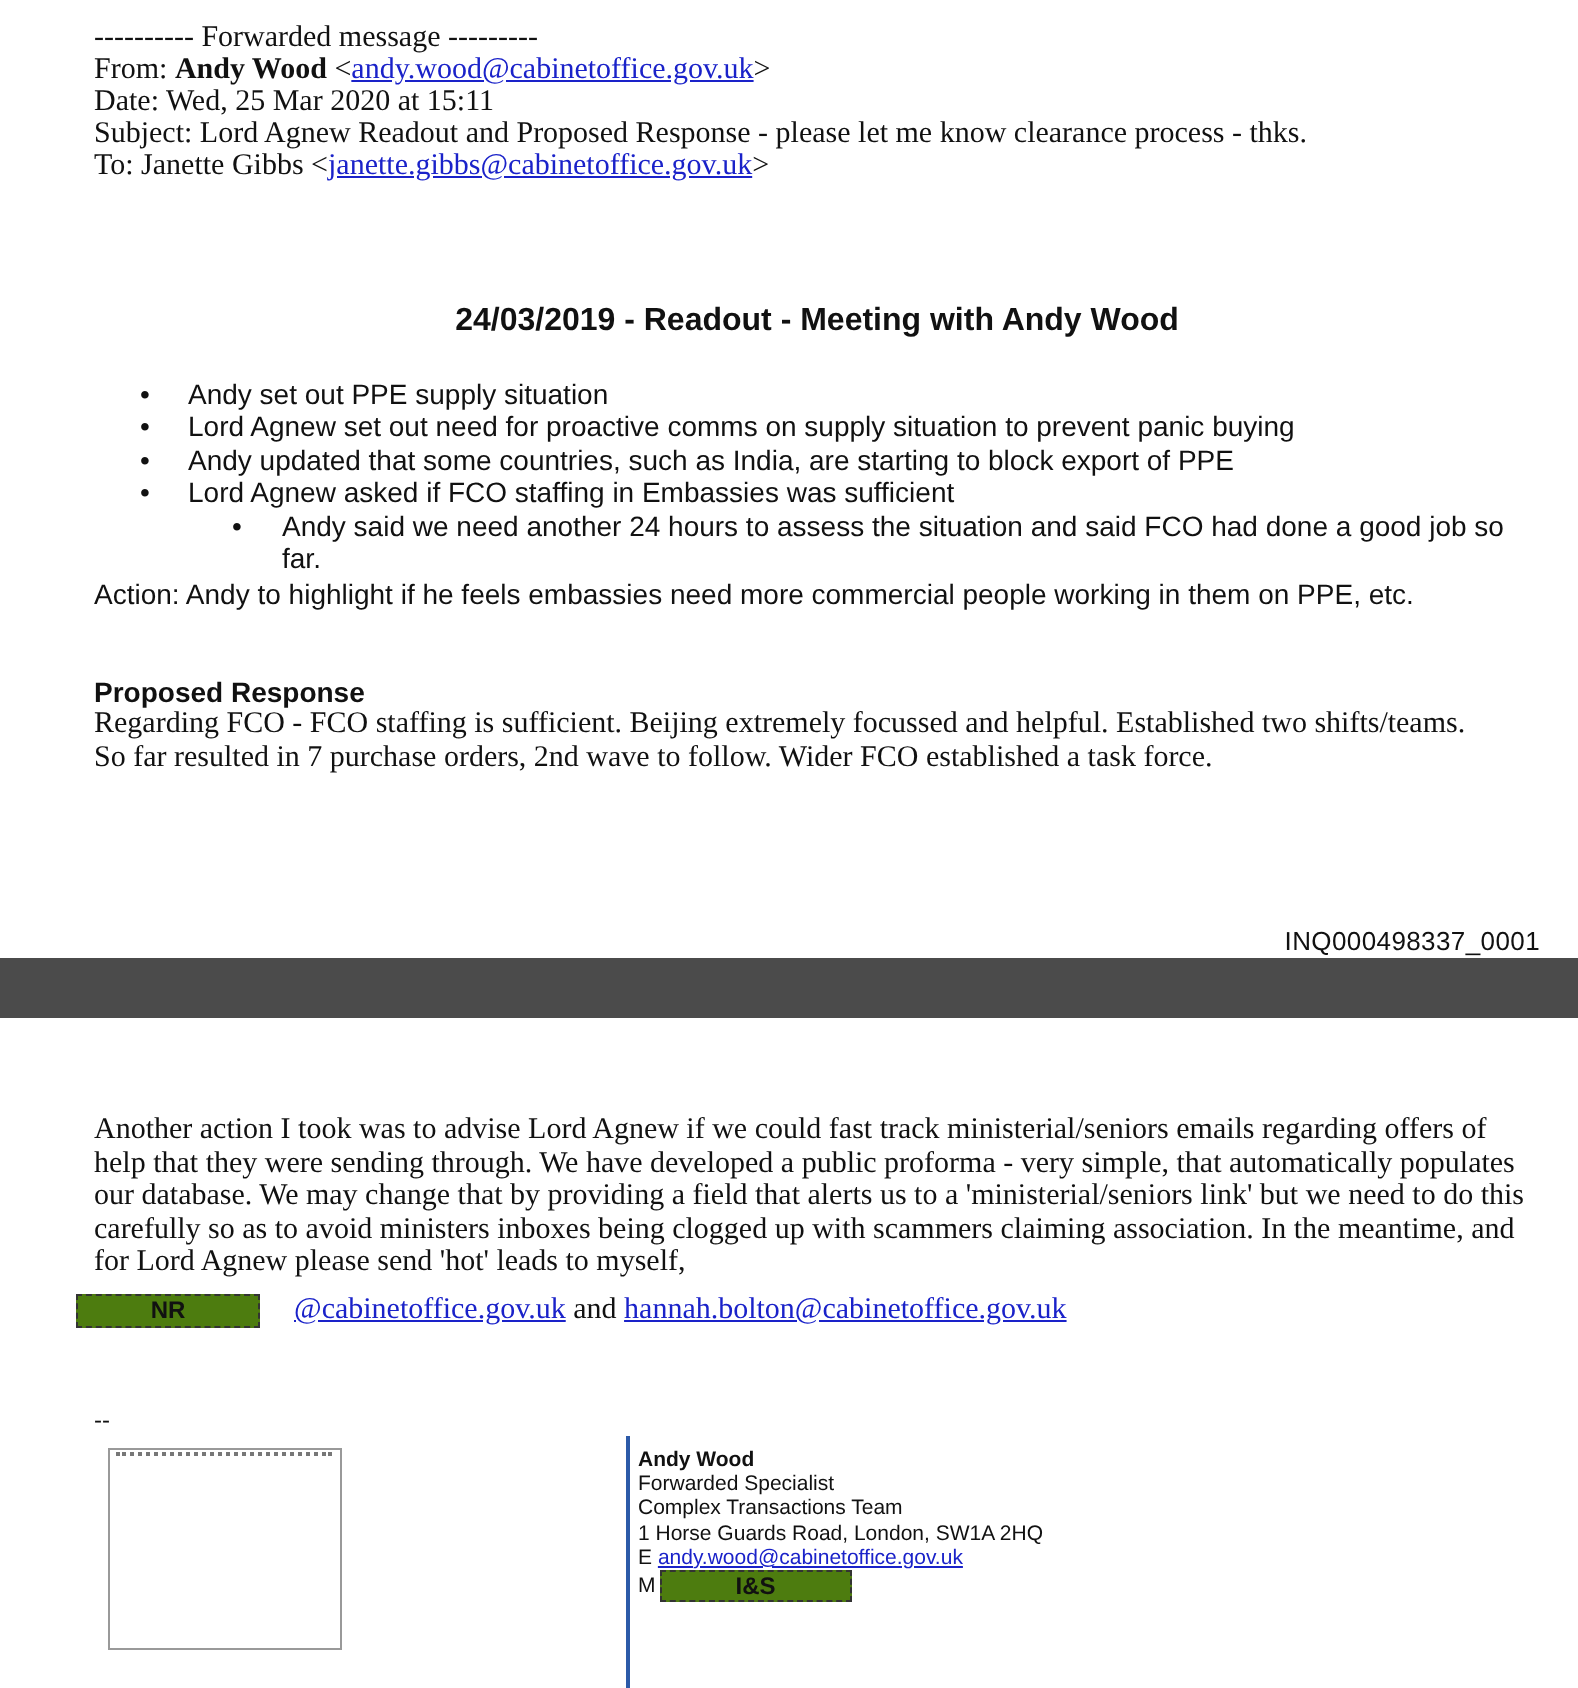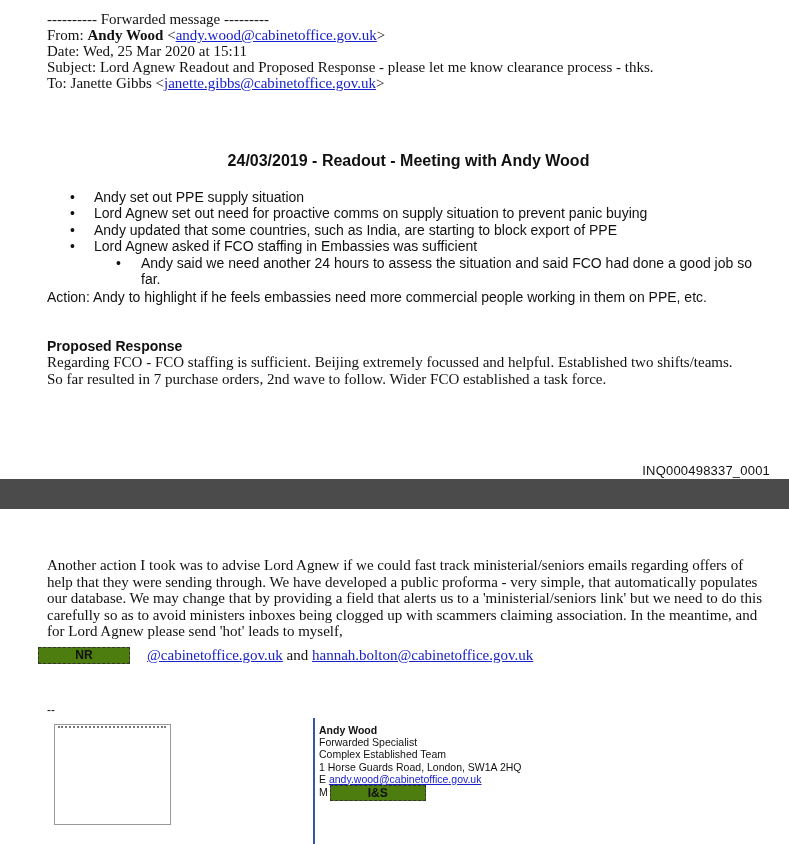--- a/index.html
+++ b/index.html
@@ -110,21 +110,21 @@
 <div id="dashdash" class="sans">--</div>
 
 <div id="img-ph">
   <div class="cap"></div>
 </div>
 
 <div id="sig-line"></div>
 <div id="sig" class="sans">
   <div class="name">Andy Wood</div>
   <div>Forwarded Specialist</div>
-  <div>Complex Established Team</div>
+  <div>Complex Transactions Team</div>
   <div>1 Horse Guards Road, London, SW1A 2HQ</div>
   <div>
     <span>E</span>
     <a>andy.wood@cabinetoffice.gov.uk</a>
   </div>
   <div>
     <span>M</span><span id="is-box" class="redact">I&amp;S</span>
   </div>
 </div>
 

